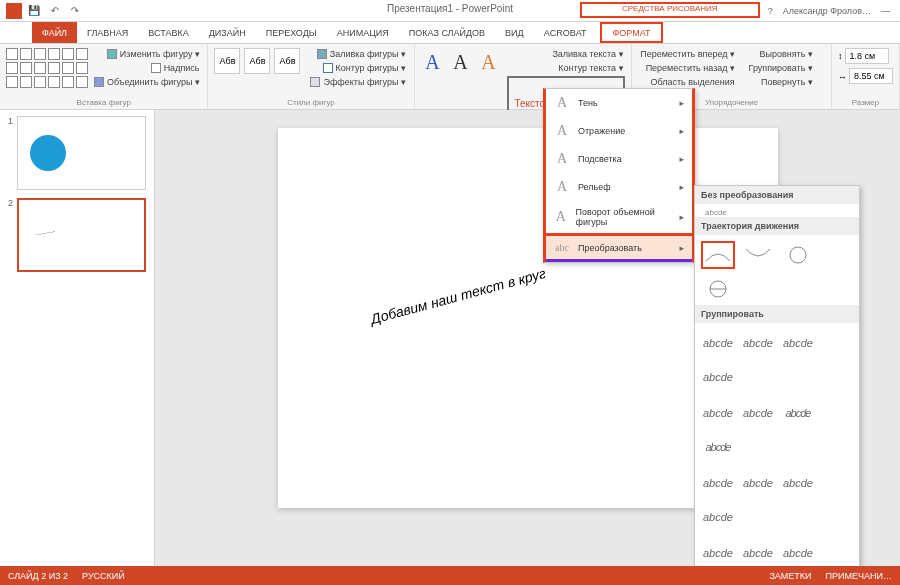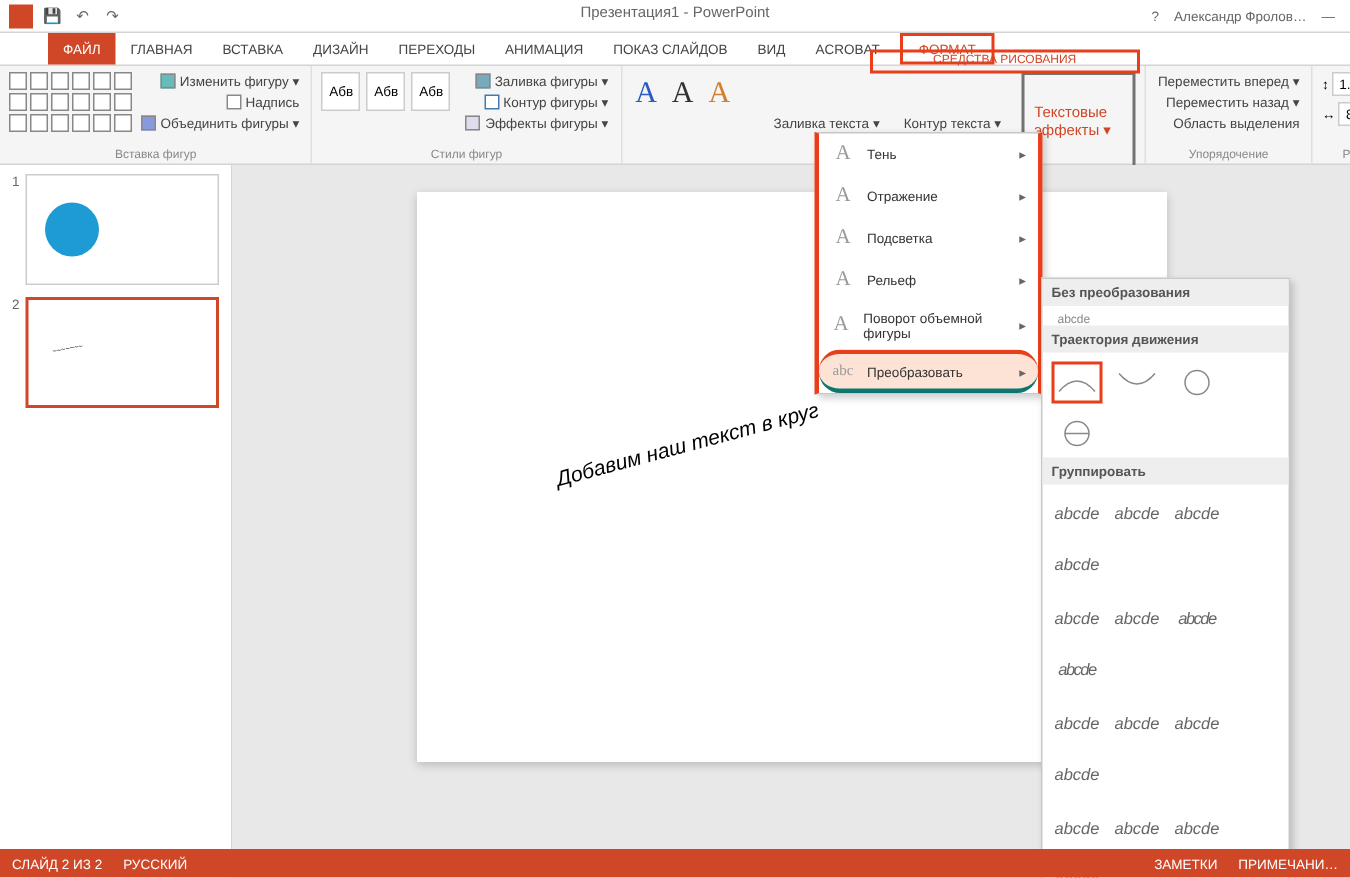--- a/index.html
+++ b/index.html
@@ -3,21 +3,21 @@
 <meta charset="utf-8">
 <style>
 * { margin: 0; padding: 0; box-sizing: border-box; font-family: "Segoe UI", Arial, sans-serif; }
 body { width: 900px; height: 585px; background: #fff; font-size: 10px; overflow: hidden; position: relative; }
 
 .titlebar { height: 22px; background: #fff; display: flex; align-items: center; border-bottom: 1px solid #d4d4d4; position: relative; }
 .qb { display: flex; gap: 6px; padding-left: 6px; align-items: center; }
 .qb-icon { width: 16px; height: 16px; background: #d04727; }
 .qb-btn { width: 14px; height: 14px; color: #666; font-size: 10px; display: flex; align-items: center; justify-content: center; }
 .title-center { position: absolute; left: 50%; top: 3px; transform: translateX(-50%); font-size: 10px; color: #666; }
-.title-tool { position: absolute; left: 580px; top: 2px; font-size: 8px; color: #d04727; border: 2px solid #e83e1b; padding: 0 40px 3px; margin-top: 31px; }
+.title-tool { position: absolute; left: 580px; top: 2px; font-size: 8px; color: #d04727; border: 2px solid #e83e1b; padding: 0 40px 3px; }
 .title-right { margin-left: auto; margin-right: 10px; font-size: 9px; color: #666; display: flex; gap: 10px; align-items: center; }
 
 .tabbar { height: 22px; background: #fff; display: flex; border-bottom: 1px solid #d4d4d4; }
 .tab { padding: 0 10px; font-size: 9px; color: #444; display: flex; align-items: center; cursor: pointer; }
 .tab.file { background: #d04727; color: #fff; margin-left: 32px; }
 .tab.active { color: #d04727; border-bottom: 2px solid #d04727; }
 .tab.format { border: 2px solid #e83e1b; color: #d04727; margin-left: 4px; }
 
 .ribbon { height: 66px; background: #f5f5f5; border-bottom: 1px solid #d4d4d4; display: flex; font-size: 9px; }
 .rgroup { border-right: 1px solid #e0e0e0; padding: 4px 6px 2px; display: flex; flex-direction: column; }
@@ -45,21 +45,21 @@
 .thumb.sel { border: 2px solid #d04727; }
 .thumb .circle { width: 36px; height: 36px; border-radius: 50%; background: #1e9bd4; position: absolute; left: 12px; top: 18px; }
 .thumb .curve { position: absolute; left: 16px; top: 30px; font-size: 5px; transform: rotate(-10deg); }
 
 .canvas { flex: 1; background: #e8e8e8; display: flex; justify-content: center; padding-top: 18px; }
 .slide { width: 500px; height: 380px; background: #fff; box-shadow: 0 2px 6px rgba(0,0,0,0.2); position: relative; }
 .curved-text { position: absolute; left: 90px; top: 160px; font-size: 14px; font-style: italic; transform: rotate(-15deg); }
 
 .menu { position: absolute; left: 543px; top: 88px; width: 152px; background: #fff; border: 1px solid #c8c8c8; box-shadow: 2px 2px 5px rgba(0,0,0,.2); border-left: 3px solid #e83e1b; border-right: 3px solid #e83e1b; }
 .menu-item { display: flex; align-items: center; gap: 8px; padding: 6px 8px; font-size: 9px; color: #333; }
-.menu-item.hl { background: #fce3d6; border-top: 3px solid #e83e1b; border-bottom: 3px solid #0f766e; border-radius: 14px; }
+.menu-item.hl { background: #fce3d6; border-top: 3px solid #e83e1b; border-bottom: 3px solid #6d28d9; }
 .menu-item .mi { width: 16px; text-align: center; font-family: "Times New Roman"; font-size: 14px; color: #999; }
 .menu-item .arr { margin-left: auto; color: #666; }
 
 .transform-panel { position: absolute; right: 40px; top: 185px; width: 166px; background: #fff; border: 1px solid #c8c8c8; box-shadow: 2px 2px 5px rgba(0,0,0,.2); padding-bottom: 6px; }
 .tp-head { background: #eee; padding: 4px 6px; font-size: 9px; font-weight: bold; color: #555; }
 .tp-row { display: flex; gap: 6px; padding: 6px 6px 2px; flex-wrap: wrap; }
 .tp-cell { width: 34px; height: 28px; display: flex; align-items: center; justify-content: center; font-size: 11px; color: #666; font-style: italic; }
 .tp-cell.sel { border: 2px solid #e83e1b; }
 .tp-sample { font-size: 8px; color: #888; padding-left: 10px; padding-top: 4px; }
 .tp-cell svg { width: 30px; height: 24px; }
@@ -161,21 +161,21 @@
       </div>
     </div>
     <div class="rgroup-label">Стили фигур</div>
   </div>
 
   <div class="rgroup">
     <div class="rgroup-body">
       <div class="wordart-a wa1">A</div>
       <div class="wordart-a wa2">A</div>
       <div class="wordart-a wa3">A</div>
-      <div style="display:flex;flex-direction:row;gap:12px;margin-left:20px">
+      <div style="display:flex;flex-direction:column;gap:2px;margin-left:2px">
         <div class="rbtn">
             <span>Заливка текста ▾</span>
           </div>
         <div class="rbtn">
             <span>Контур текста ▾</span>
           </div>
         <div class="te-btn"><span>Текстовые эффекты ▾</span></div>
       </div>
     </div>
     <div class="rgroup-label">Стили Wo…</div>
@@ -185,20 +185,31 @@
     <div class="rgroup-body">
       <div style="display:flex;flex-direction:column;gap:2px">
         <div class="rbtn">
             <span>Переместить вперед ▾</span>
           </div>
         <div class="rbtn">
             <span>Переместить назад ▾</span>
           </div>
         <div class="rbtn">
             <span>Область выделения</span>
+          </div>
+      </div>
+      <div style="display:flex;flex-direction:column;gap:2px;margin-left:6px">
+        <div class="rbtn">
+            <span>Выровнять ▾</span>
+          </div>
+        <div class="rbtn">
+            <span>Группировать ▾</span>
+          </div>
+        <div class="rbtn">
+            <span>Повернуть ▾</span>
           </div>
       </div>
     </div>
     <div class="rgroup-label">Упорядочение</div>
   </div>
 
   <div class="rgroup">
     <div class="rgroup-body" style="flex-direction:column;gap:4px">
       <div style="display:flex;gap:2px;align-items:center">
           <span>↕</span>

